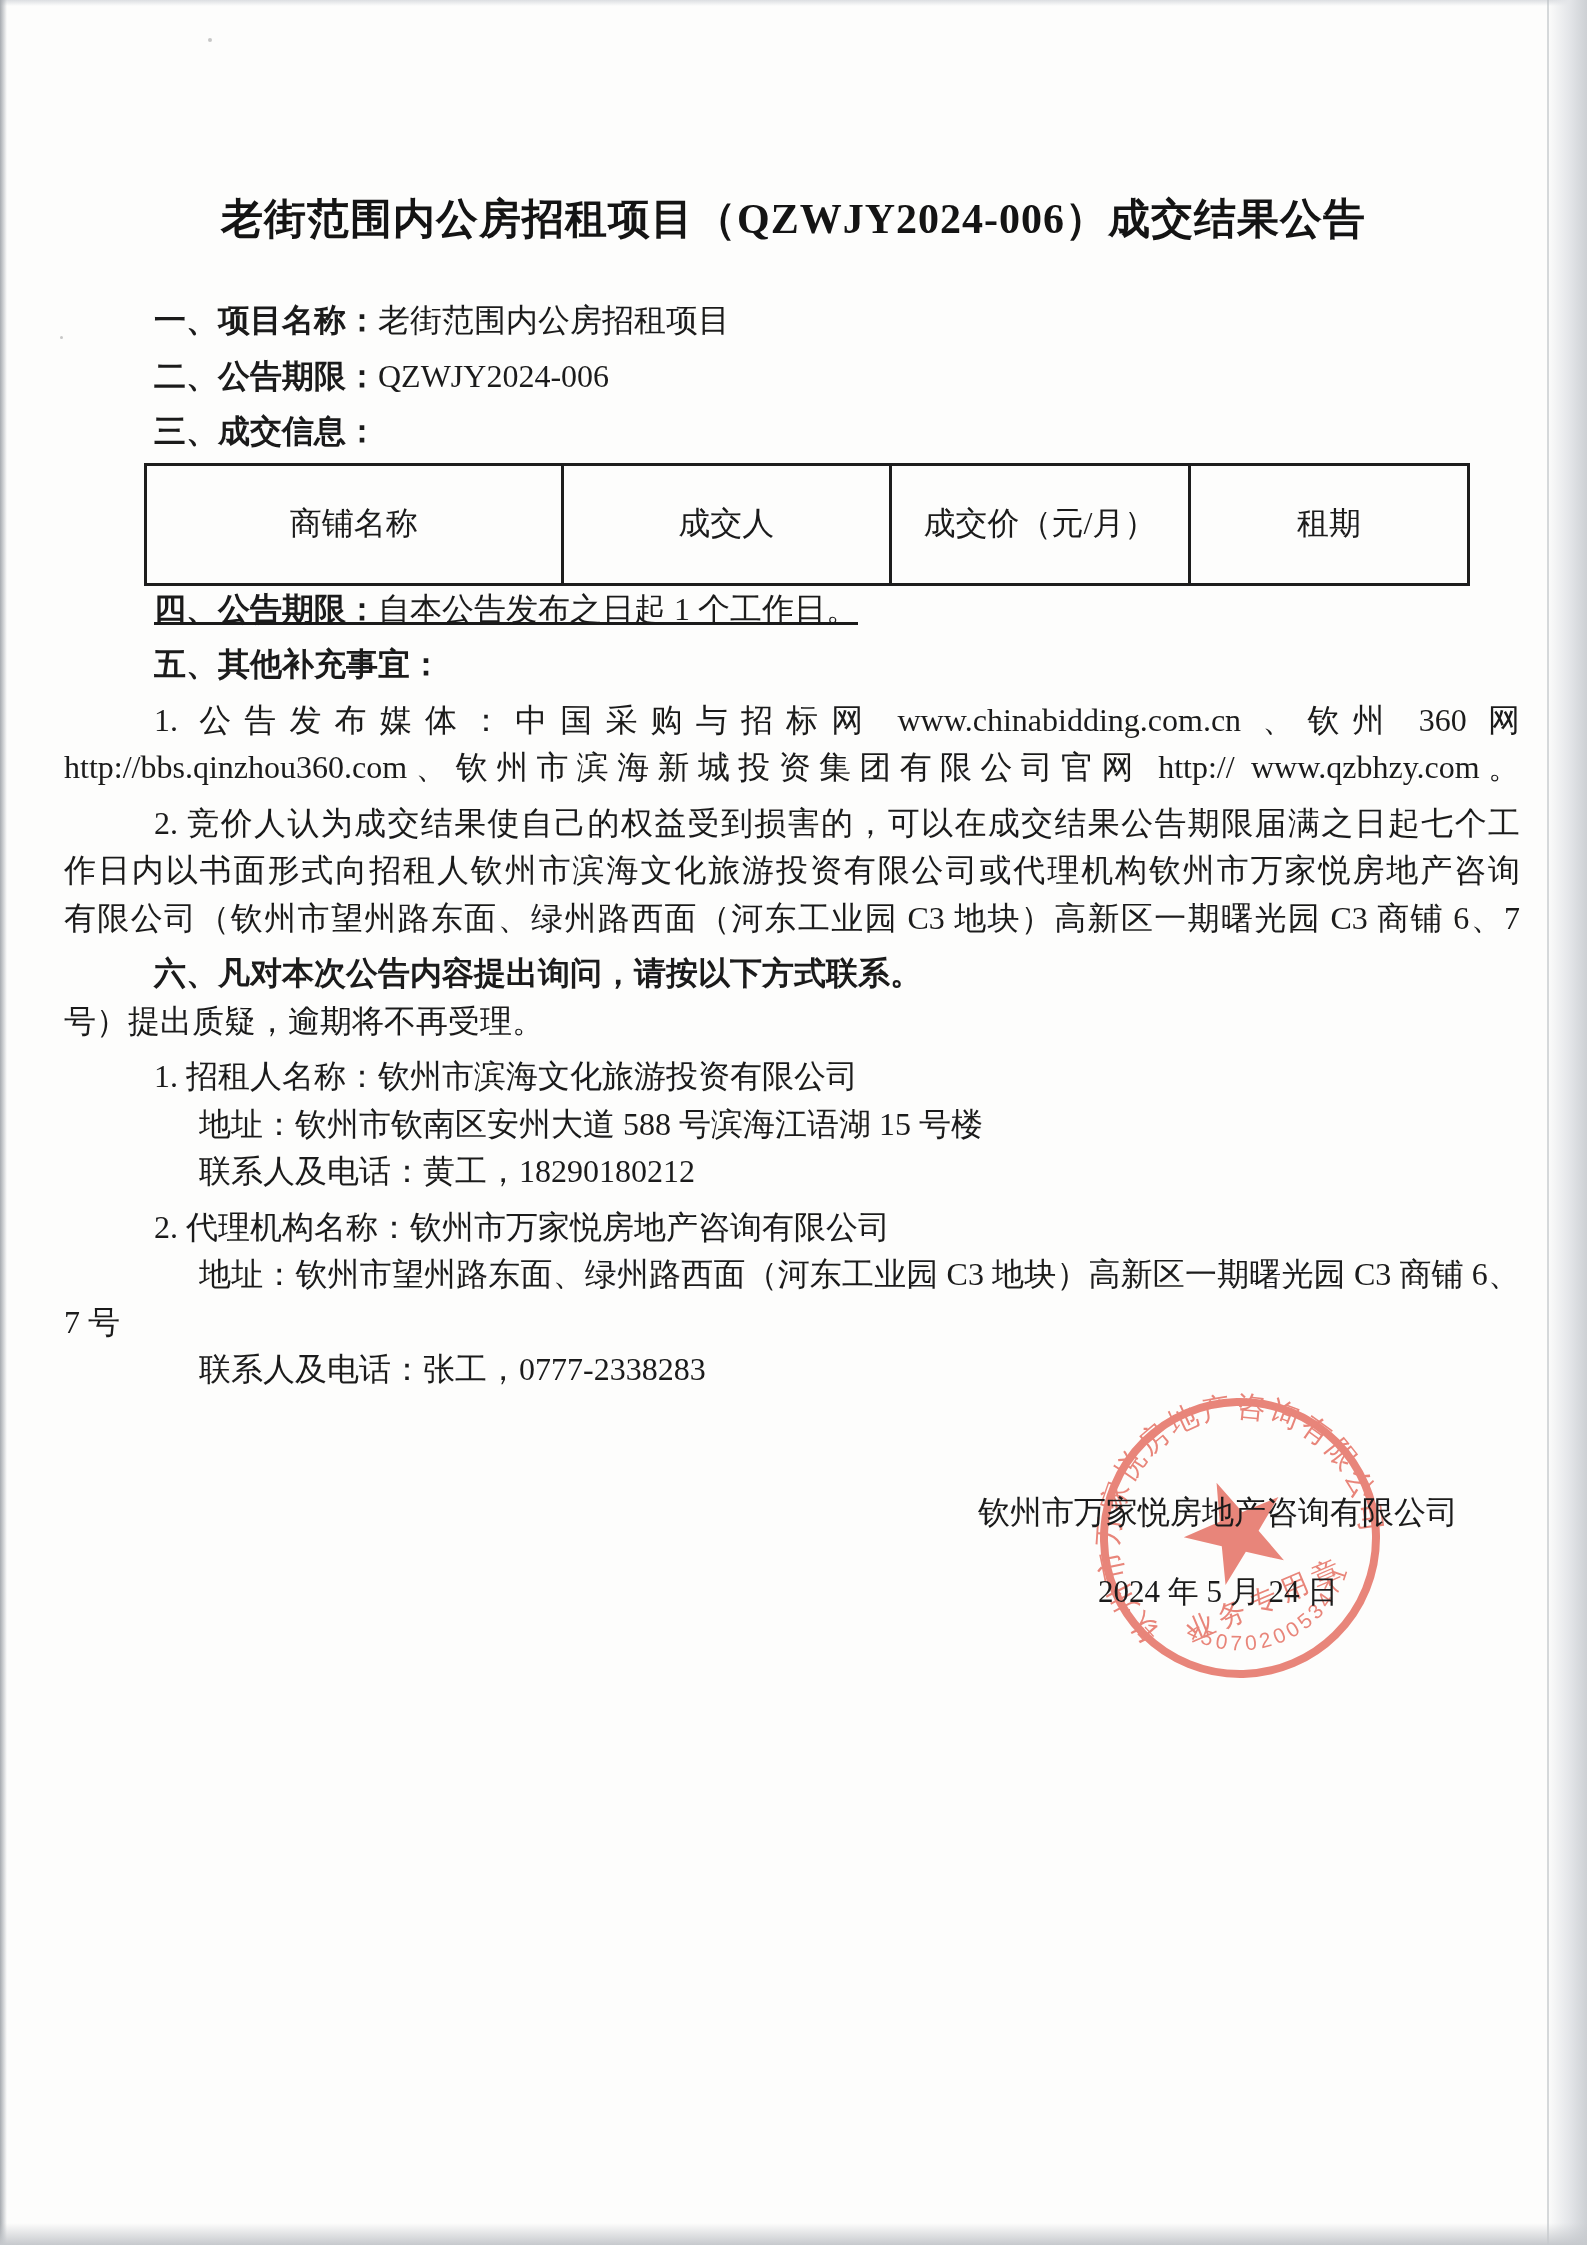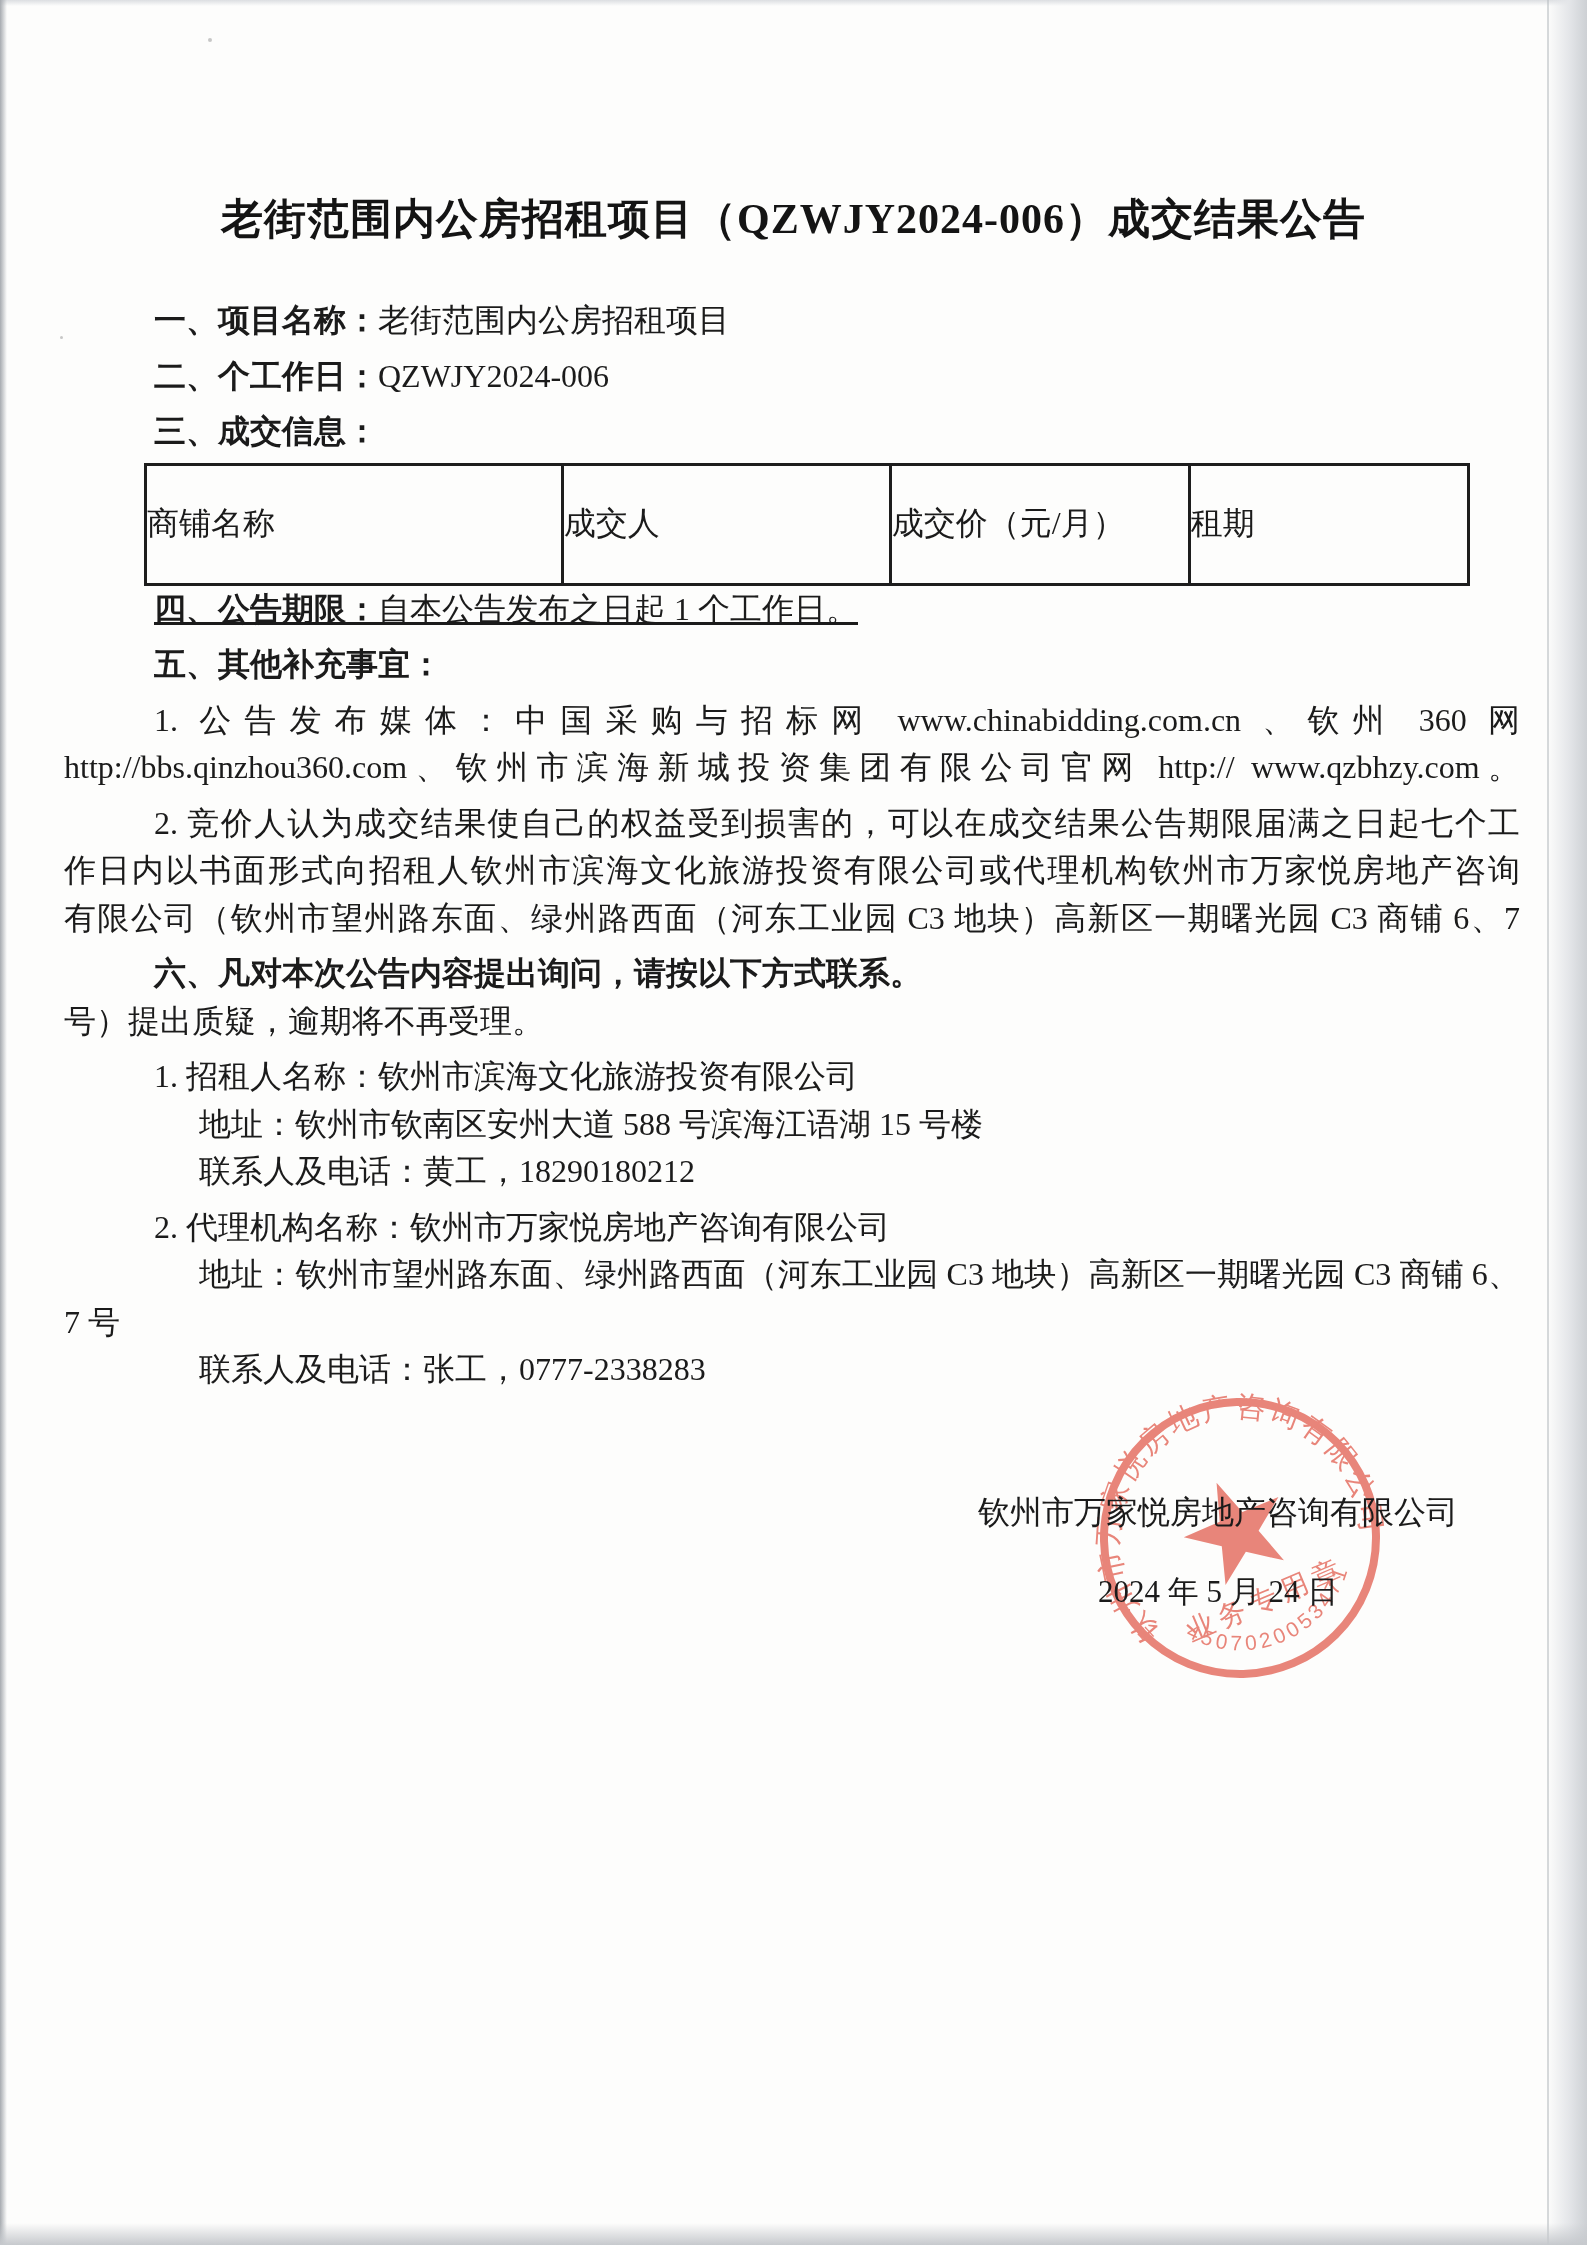--- a/index.html
+++ b/index.html
@@ -31,21 +31,21 @@
   .ln{line-height:47.5px;height:47.5px;white-space:nowrap;}
   .jln{line-height:47.5px;height:47.5px;white-space:normal;overflow:hidden;
        text-align:justify;text-align-last:justify;}
   .ind2{padding-left:90px;margin-top:8px;}
   .ind3{padding-left:135px;}
   .lbl{font-weight:bold;}
   .bold{font-weight:bold;}
 
   table.deal{
     border-collapse:collapse;margin:7px 0 0 80px;width:1326px;
-    font-size:32px;color:#1b1b1b;table-layout:fixed;
+    text-align:center;font-size:32px;color:#1b1b1b;table-layout:fixed;
   }
   table.deal td{border:3px solid #1d1d1d;padding:0;}
   tr.hdr td{height:117px;}
   tr.dat td{height:112px;}
 
   .signature{
     margin:94px 62px 0 auto;width:fit-content;text-align:center;
     font-size:32px;line-height:48px;position:relative;z-index:2;
   }
   .sig-date{font-size:31px;margin-top:32px;}
@@ -65,21 +65,21 @@
   <div class="speck" style="left:208px;top:38px;width:4px;height:4px;"></div>
   <div class="speck" style="left:1210px;top:218px;width:3px;height:3px;"></div>
   <div class="speck" style="left:60px;top:336px;width:3px;height:3px;"></div>
 
   <div class="doc-title">老街范围内公房招租项目（QZWJY2024-006）成交结果公告</div>
 
   <div class="body">
 
     <div class="ln ind2"><span class="lbl">一、项目名称：</span><span>老街范围内公房招租项目</span></div>
 
-    <div class="ln ind2"><span class="lbl">二、个工作日：</span><span>QZWJY2024-006</span></div>
+    <div class="ln ind2"><span class="lbl">二、公告期限：</span><span>QZWJY2024-006</span></div>
 
     <div class="ln ind2"><span class="lbl">三、成交信息：</span></div>
 
     <table class="deal">
       <colgroup>
         <col style="width:31.5%">
           <col style="width:24.8%">
           <col style="width:22.6%">
           <col style="width:21.1%">
       </colgroup>

